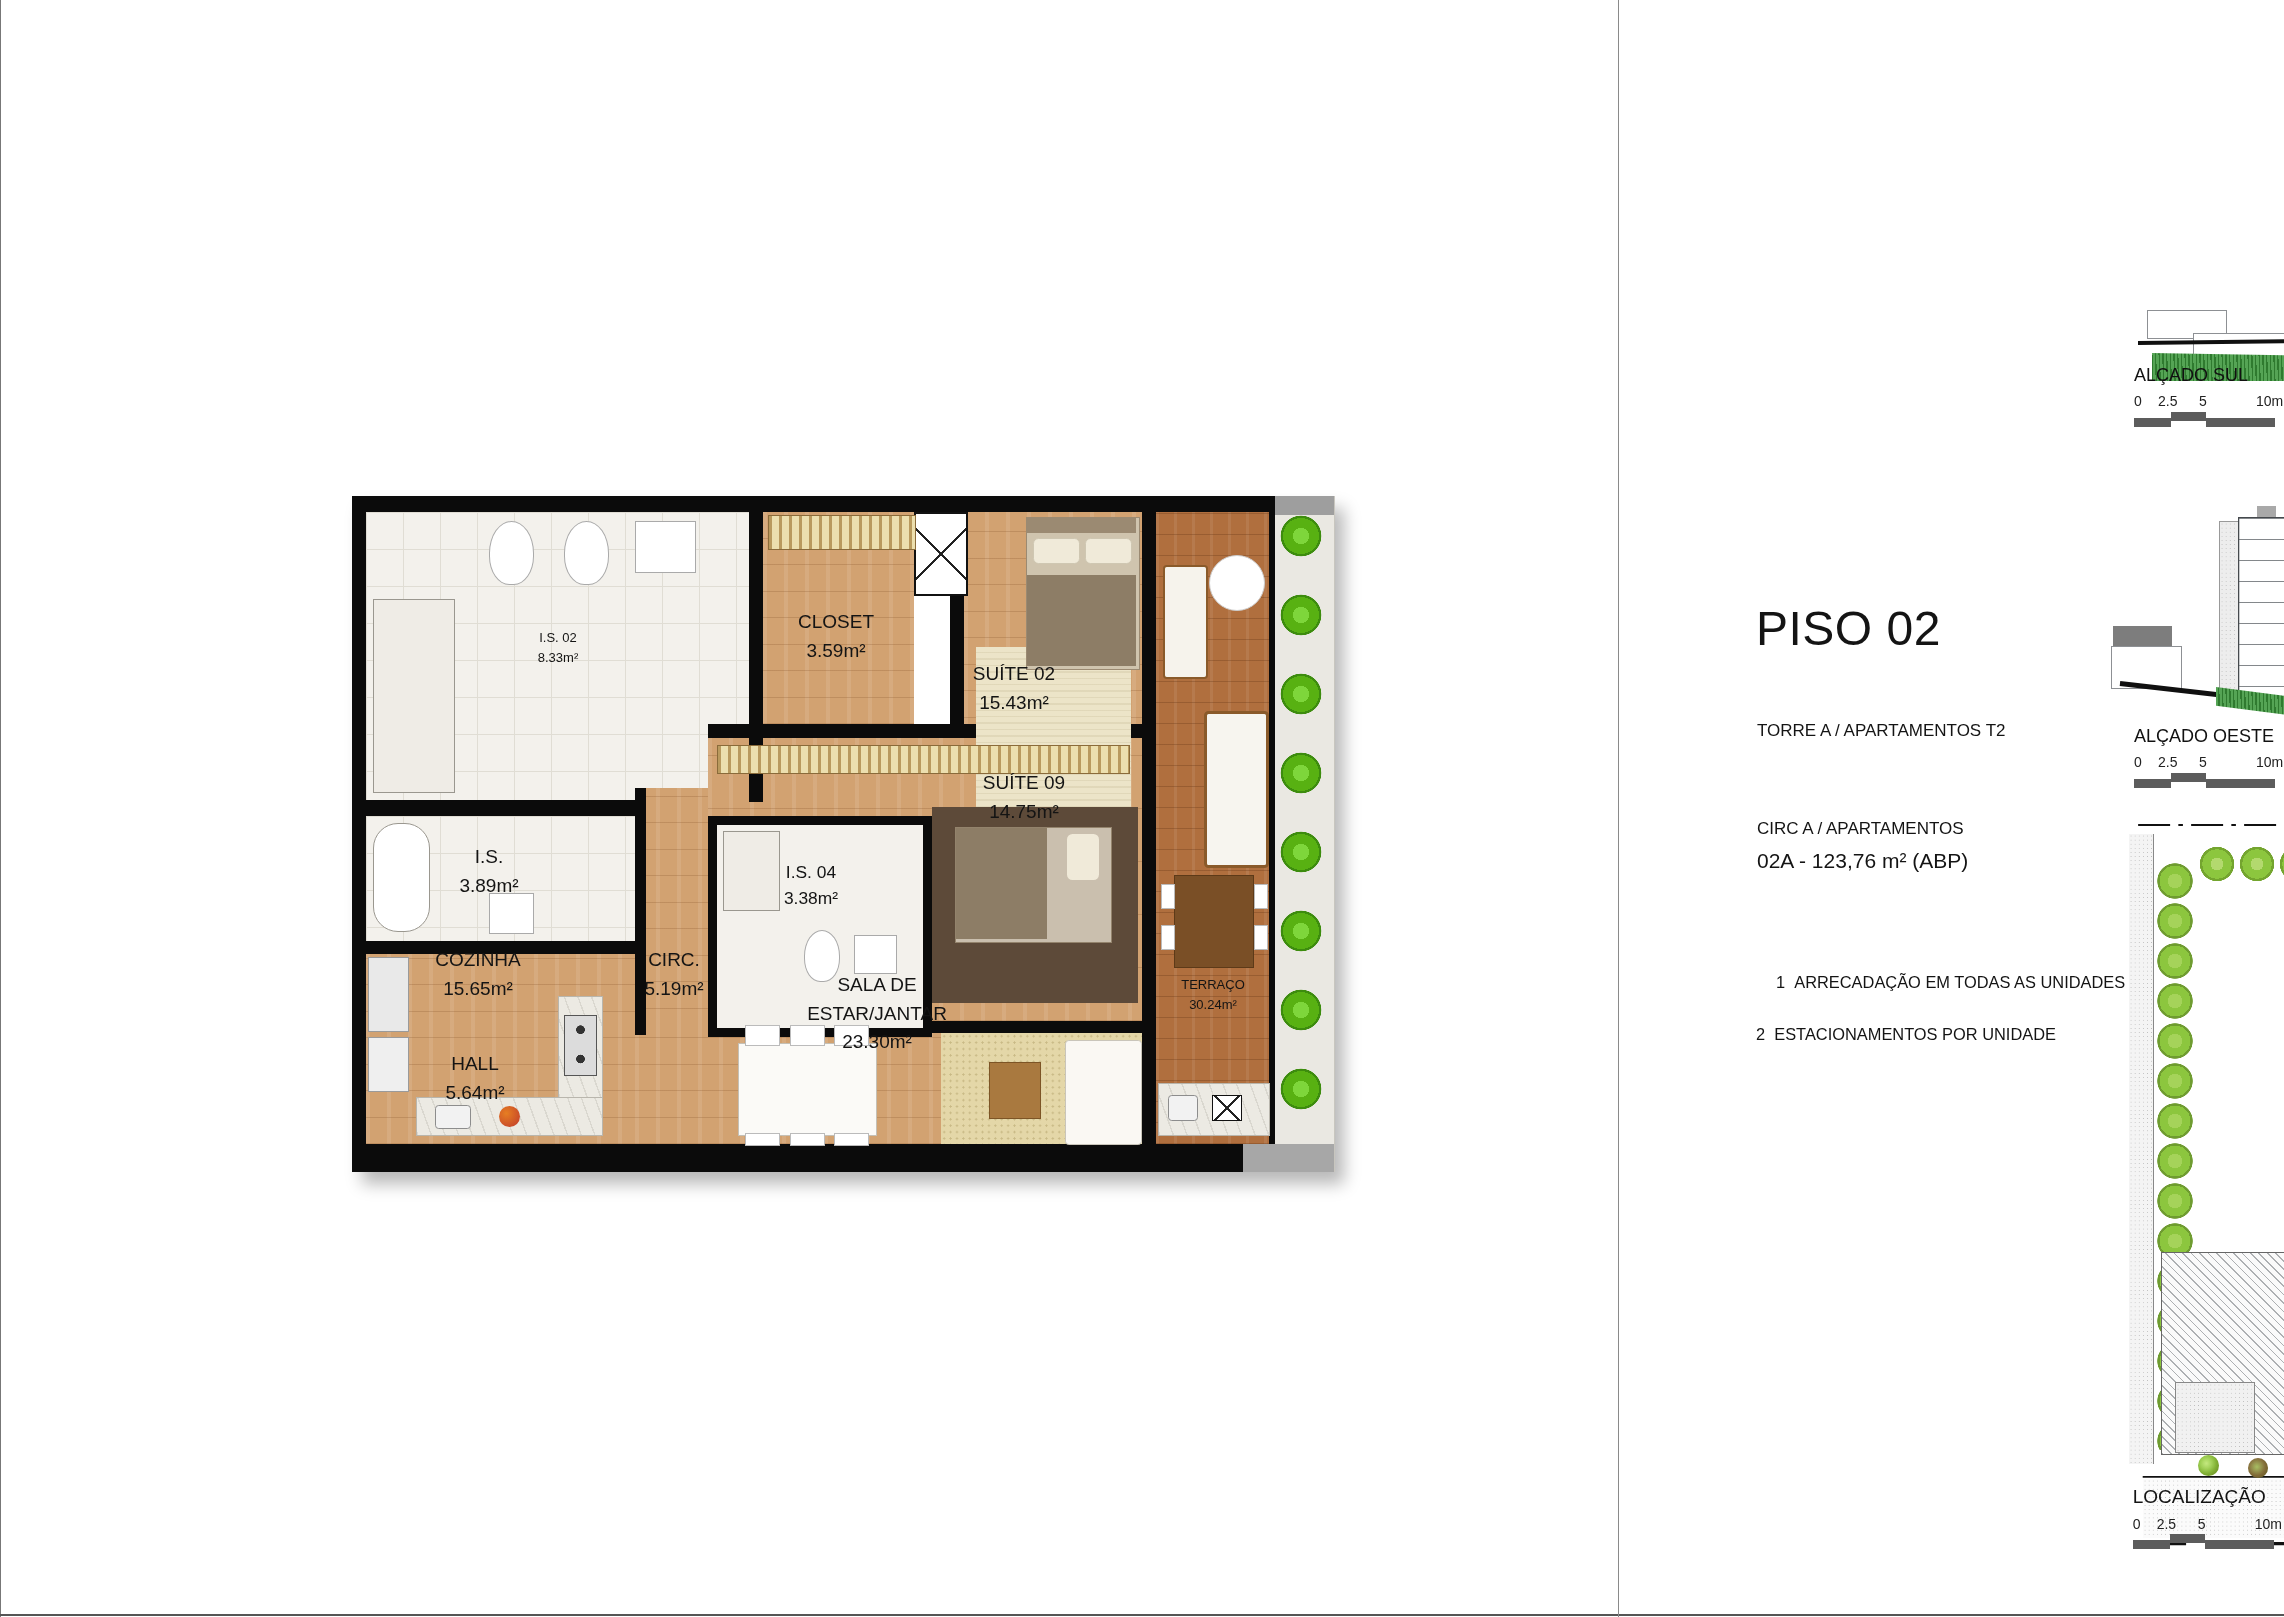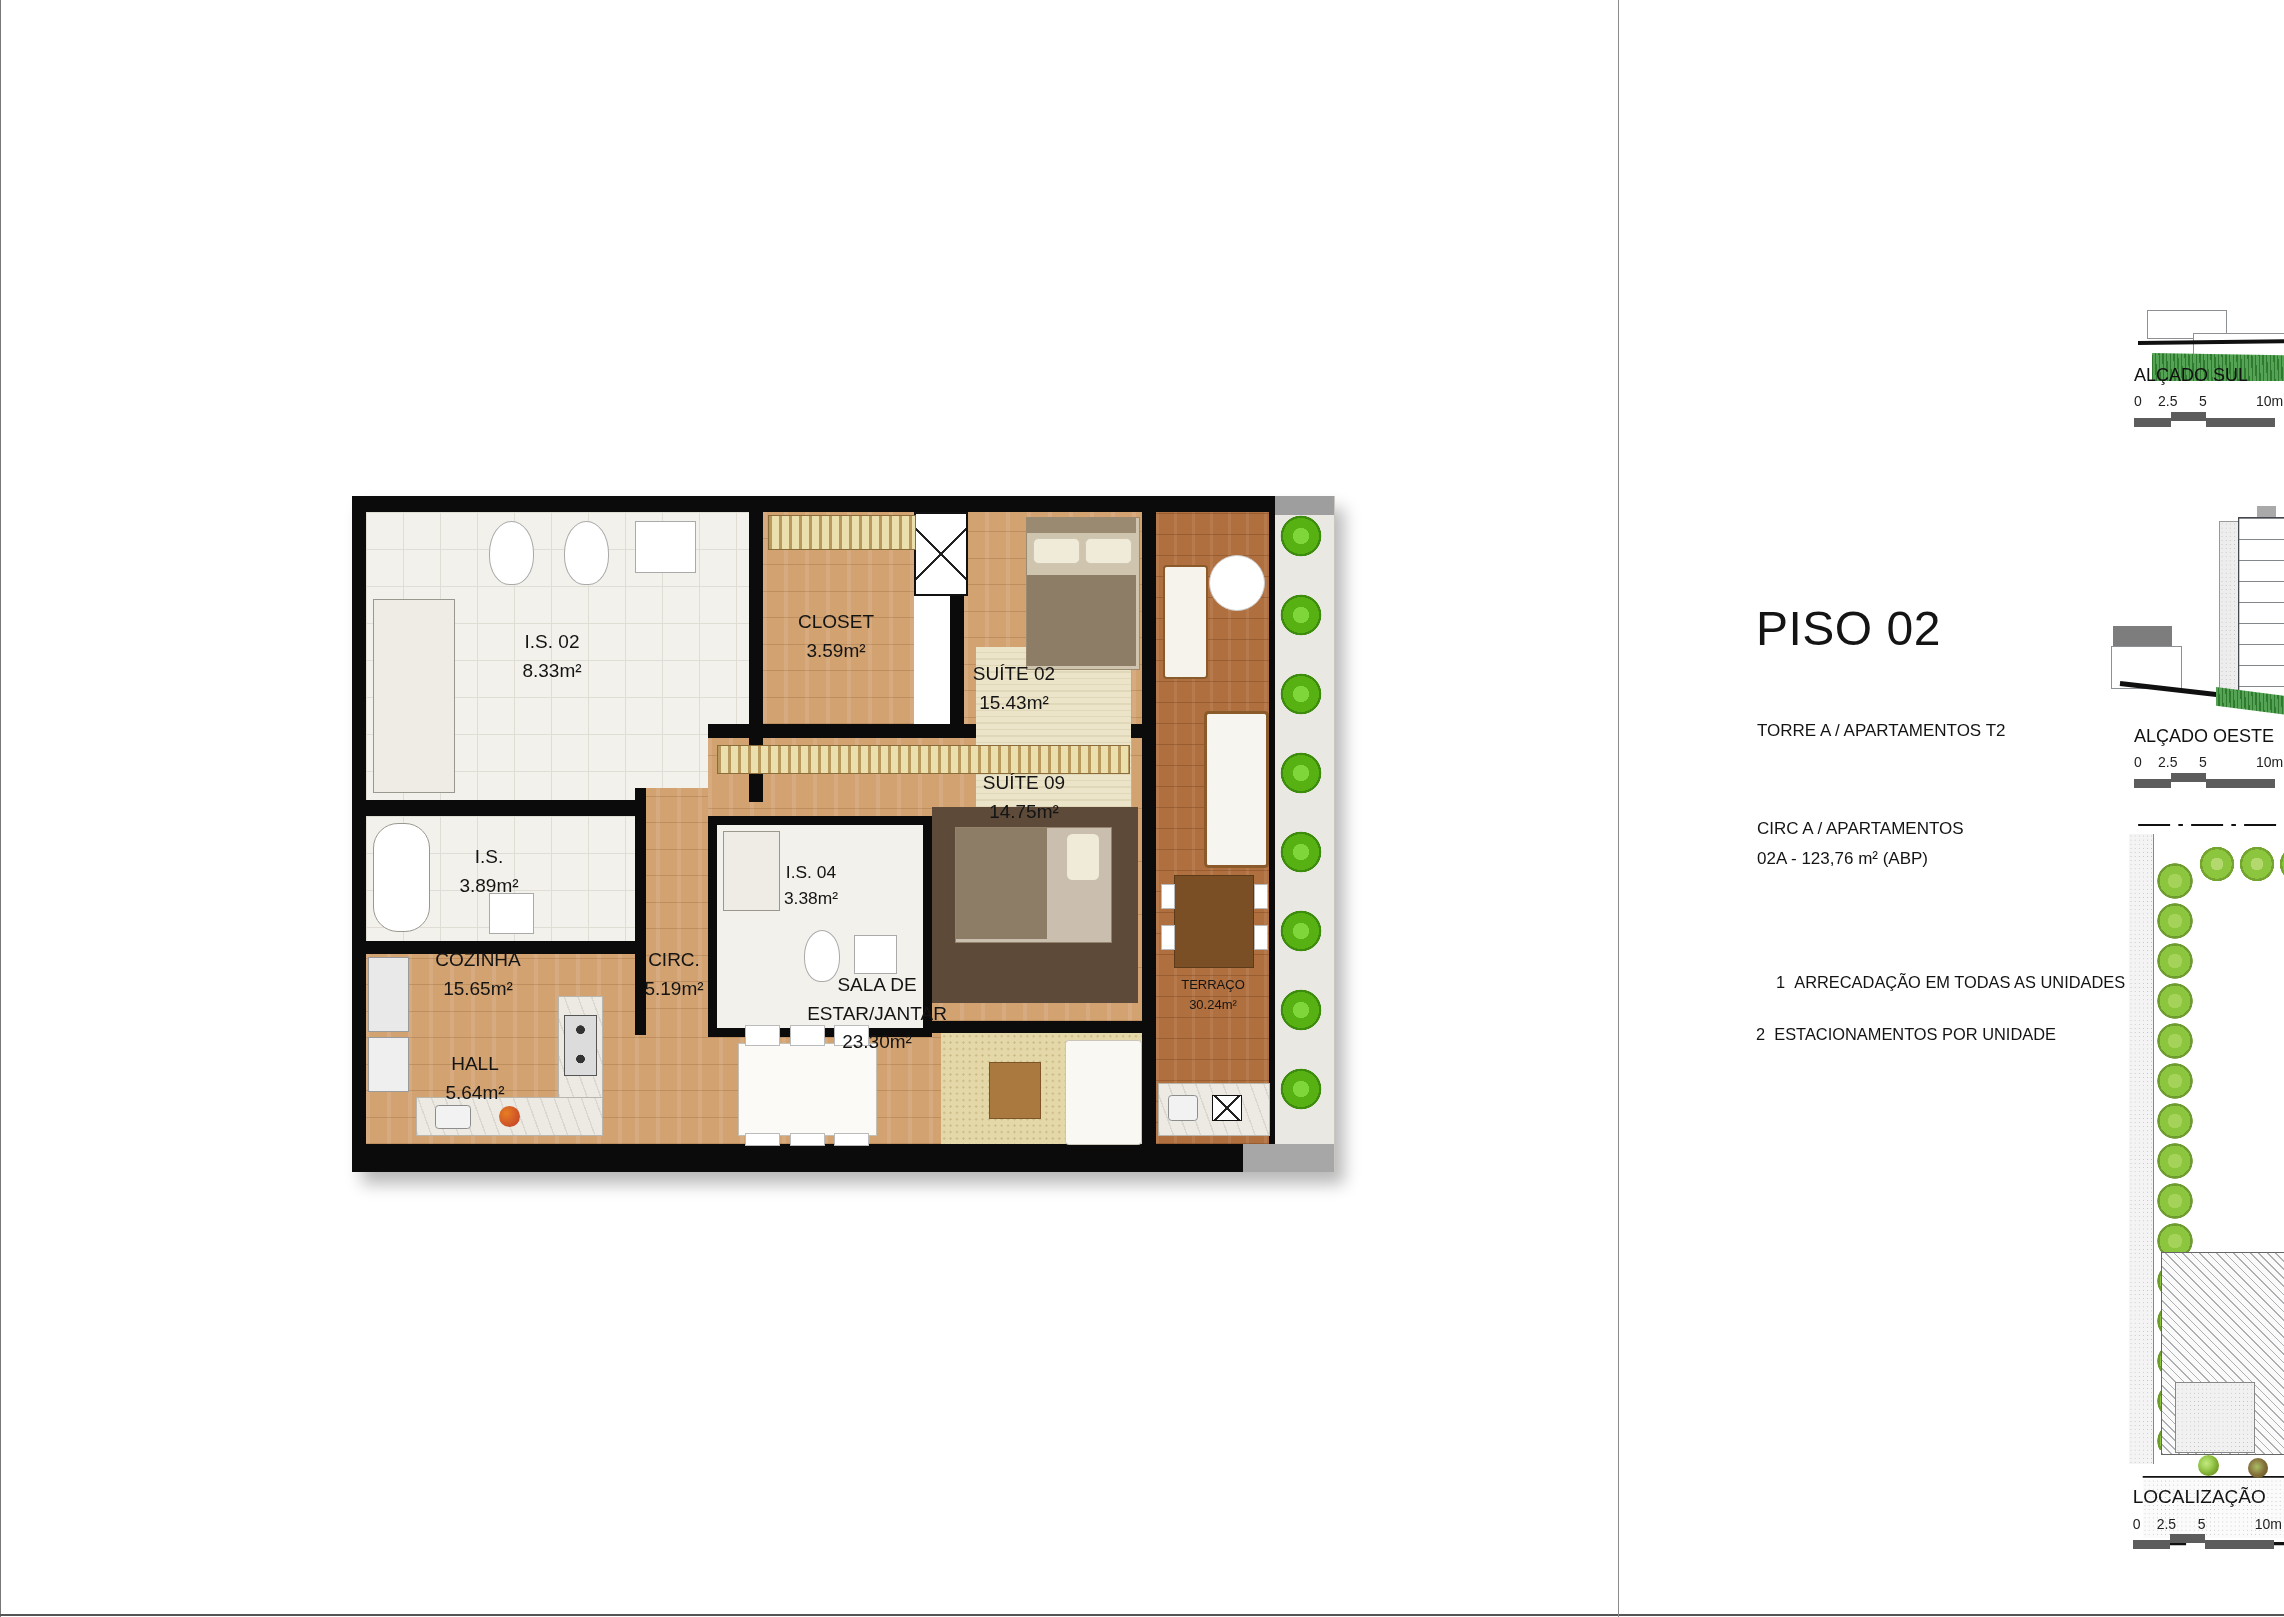--- a/index.html
+++ b/index.html
@@ -140,21 +140,21 @@
     <div class="abs" style="left:822px;top:379px;width:78px;height:91px;background:#7a4f26;border:1.4px solid #5d3a18;"></div>
     <div class="abs" style="left:809px;top:388px;width:12px;height:23px;background:#fff;border:0.9px solid #bbb;"></div>
     <div class="abs" style="left:809px;top:429px;width:12px;height:23px;background:#fff;border:0.9px solid #bbb;"></div>
     <div class="abs" style="left:902px;top:388px;width:12px;height:23px;background:#fff;border:0.9px solid #bbb;"></div>
     <div class="abs" style="left:902px;top:429px;width:12px;height:23px;background:#fff;border:0.9px solid #bbb;"></div>
     <div class="abs marble" style="left:806px;top:587px;width:110px;height:51px;">
       <div class="abs" style="left:9px;top:11px;width:28px;height:24px;background:#f2f2f2;border:1.4px solid #8d8d8d;border-radius:3.7px;"></div>
       <div class="abs xbox" style="left:53px;top:11px;width:28px;height:24px;border-width:1.4px;"></div>
     </div>
 
-    <div class="lbl" style="left:200px;top:132px;font-size:19px;">
+    <div class="lbl" style="left:206px;top:132px;font-size:13px;">
       <span>I.S. 02</span>
         <span>8.33m²</span>
       </div>
     <div class="lbl" style="left:484px;top:112px;font-size:19px;">
       <span>CLOSET</span>
         <span>3.59m²</span>
       </div>
     <div class="lbl" style="left:662px;top:164px;font-size:19px;">
       <span>SUÍTE 02</span>
         <span>15.43m²</span>
@@ -190,21 +190,21 @@
       </div>
     <div class="lbl" style="left:861px;top:479px;font-size:13px;">
       <span>TERRAÇO</span>
         <span>30.24m²</span>
       </div>
   </div>
 
   <div class="left-lbl" style="left:1756px;top:601px;font-size:48px;letter-spacing:0.5px;">PISO 02</div>
   <div class="left-lbl" style="left:1757px;top:721px;font-size:17px;">TORRE A  / APARTAMENTOS T2</div>
   <div class="left-lbl" style="left:1757px;top:819px;font-size:17px;">CIRC A / APARTAMENTOS</div>
-  <div class="left-lbl" style="left:1757px;top:849px;font-size:17px;">02A - 123,76 m²   (ABP)</div>
+  <div class="left-lbl" style="left:1757px;top:849px;font-size:21px;">02A - 123,76 m²   (ABP)</div>
   <div class="left-lbl" style="left:1756px;top:973px;font-size:16.4px;margin-left:20px;">
     <span>1</span>&nbsp;&nbsp;<span>ARRECADAÇÃO EM TODAS AS UNIDADES</span></div>
   <div class="left-lbl" style="left:1756px;top:1025px;font-size:16.4px;">
     <span>2</span>&nbsp;&nbsp;<span>ESTACIONAMENTOS POR UNIDADE</span></div>
 
   <div class="abs" id="elev-sul" style="left:2138px;top:18px;width:891px;height:402px;">
     <div class="abs white-box" style="left:9px;top:292px;width:78px;height:27px;"></div>
     <div class="abs white-box" style="left:55px;top:315px;width:105px;height:25px;"></div>
 
     <div class="gline" style="left:0;top:323px;width:891px;height:4.1px;transform:rotate(-0.7deg);"></div>

